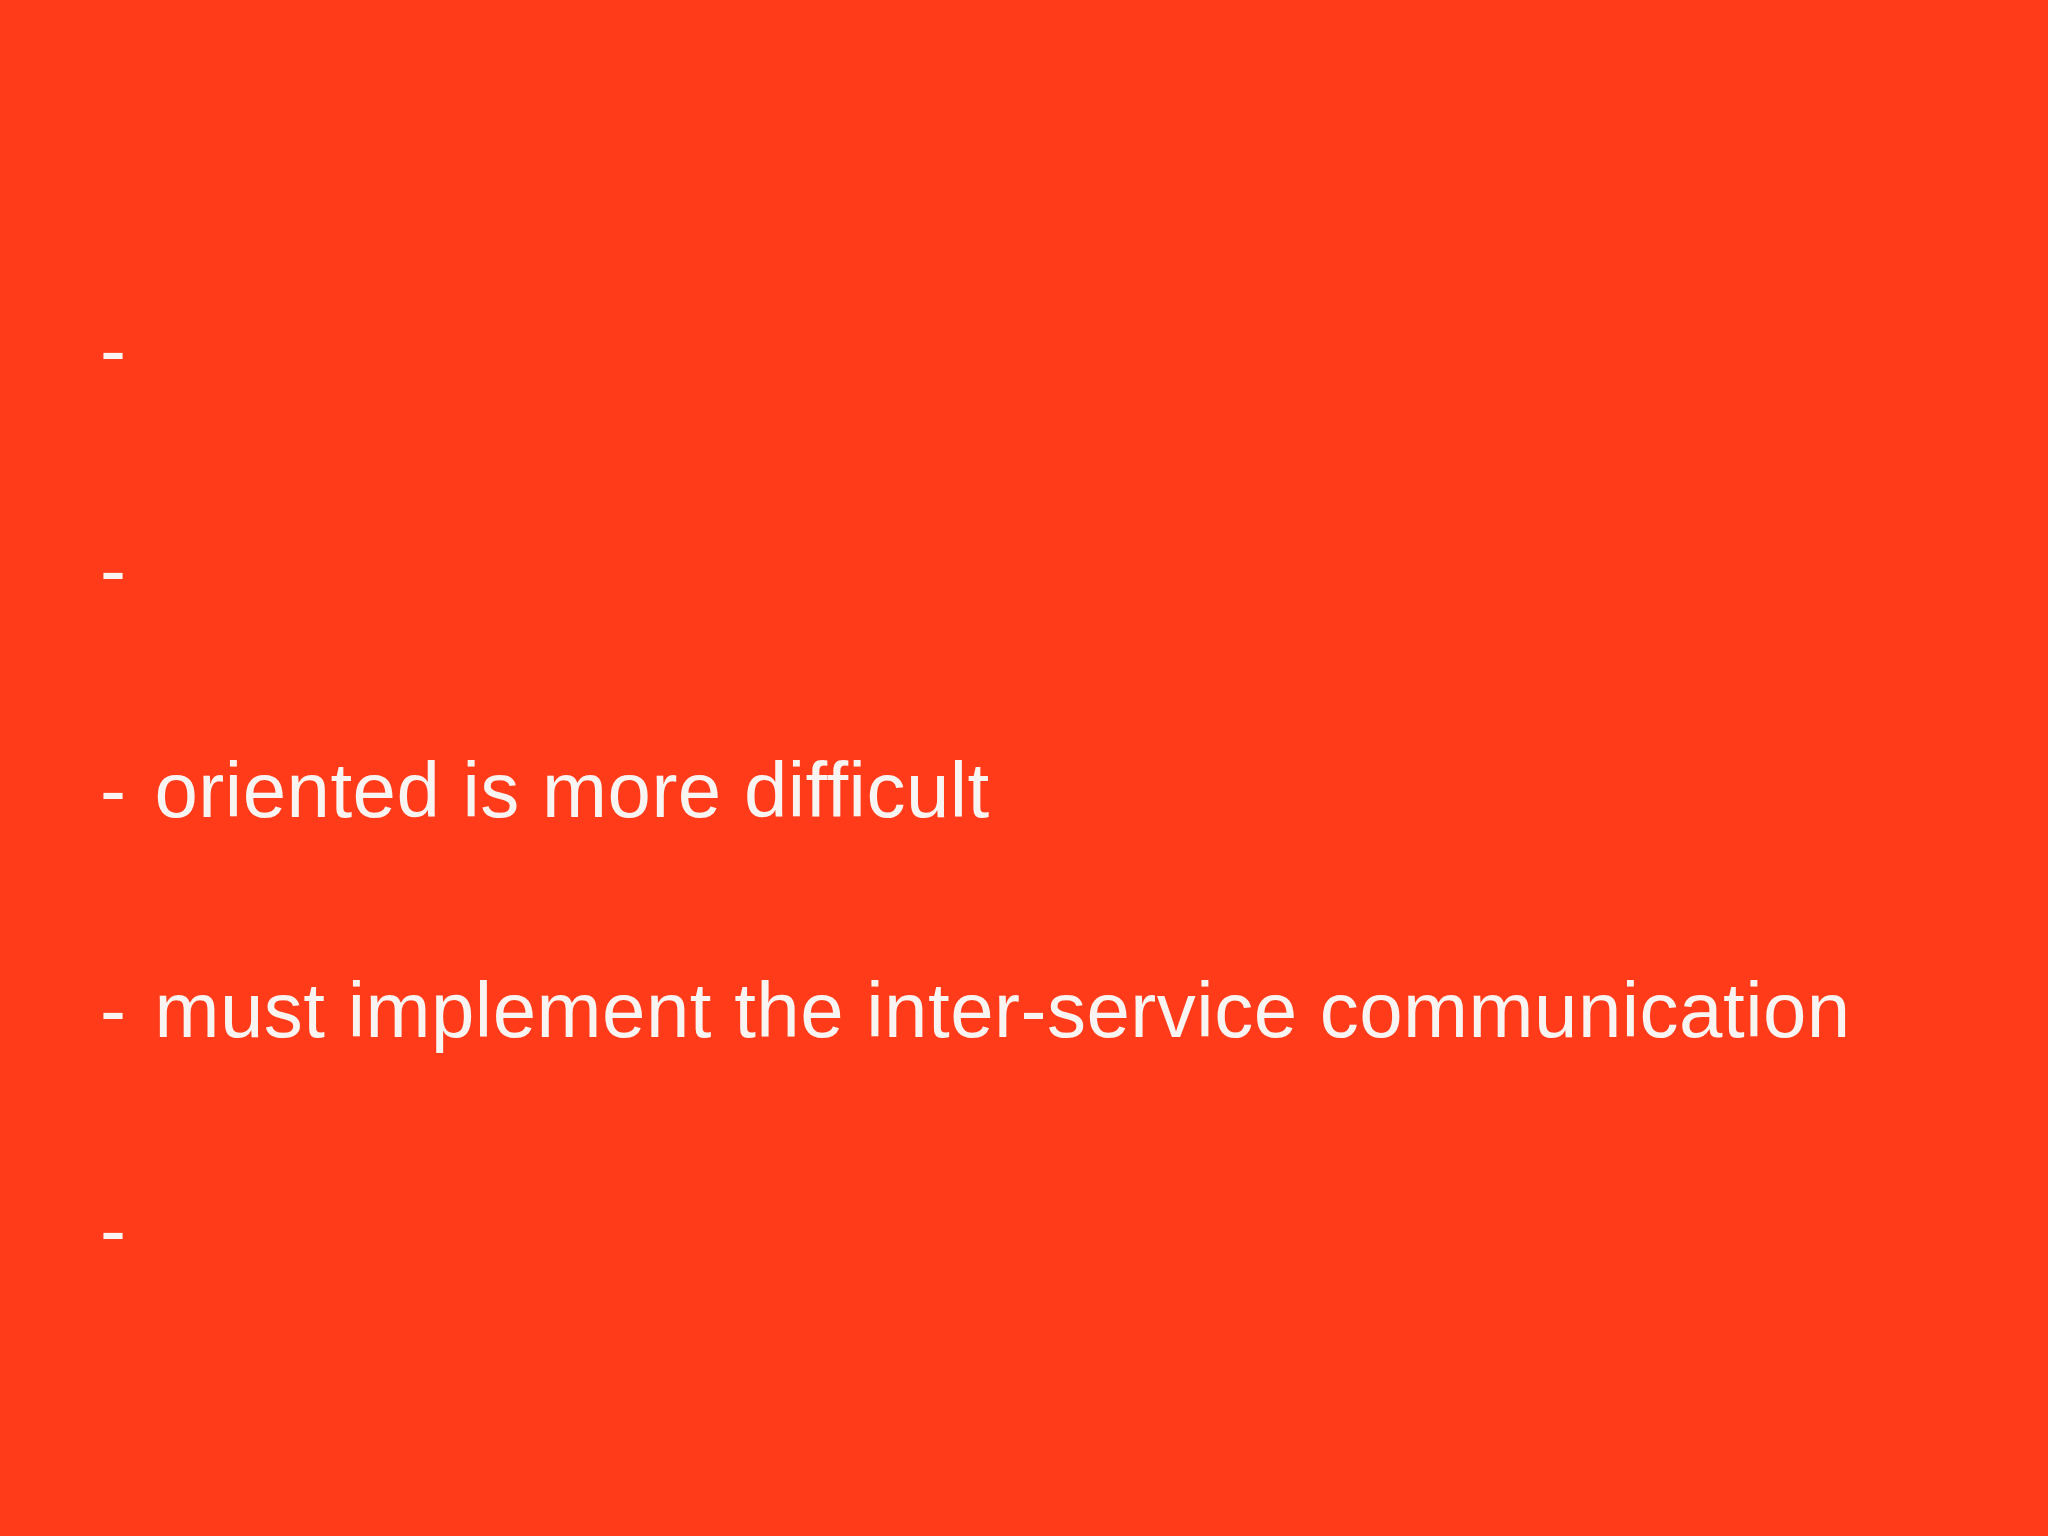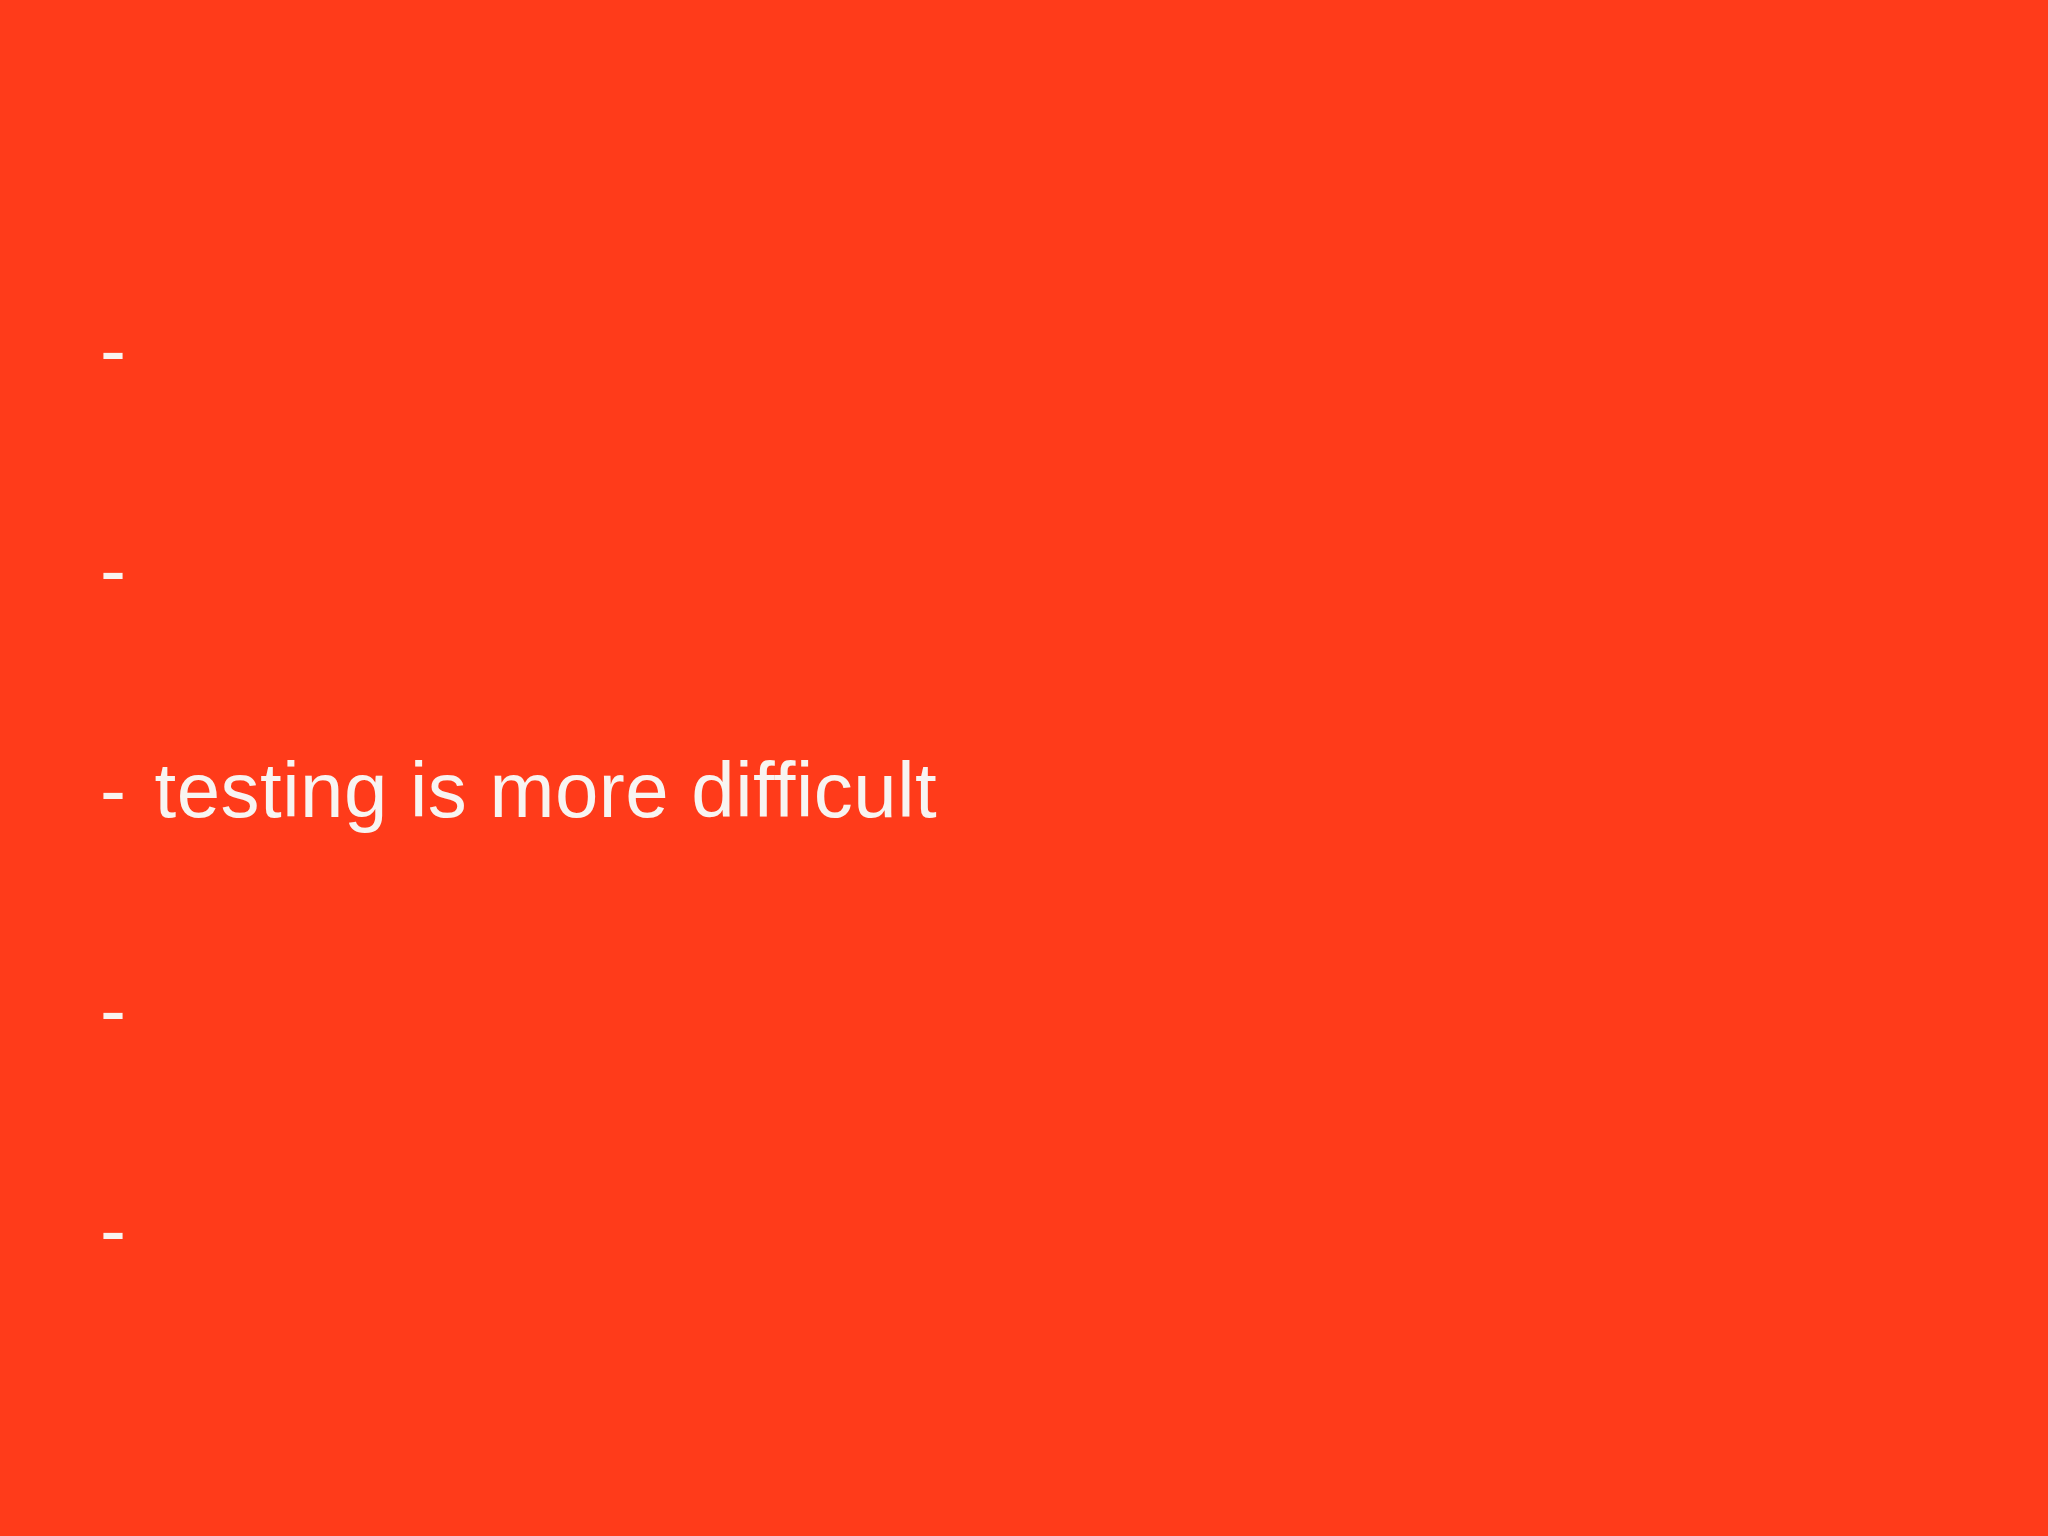--- a/index.html
+++ b/index.html
@@ -47,22 +47,23 @@
 <div class="slide" style="background: rgb(255, 59, 26); color: rgb(248, 244, 241);">
   <ul class="bullet-list">
     <li class="bullet-item">
       <span class="bullet-dash">-</span>
     </li>
     <li class="bullet-item">
       <span class="bullet-dash">-</span>
     </li>
     <li class="bullet-item">
       <span class="bullet-dash">-</span>
-      <span>testing is more difficult</span>
+      <span>oriented is more difficult</span>
     </li>
     <li class="bullet-item">
       <span class="bullet-dash">-</span>
+      <span>must implement the inter-service communication</span>
     </li>
     <li class="bullet-item">
       <span class="bullet-dash">-</span>
     </li>
   </ul>
 </div>
 
 </body></html>

